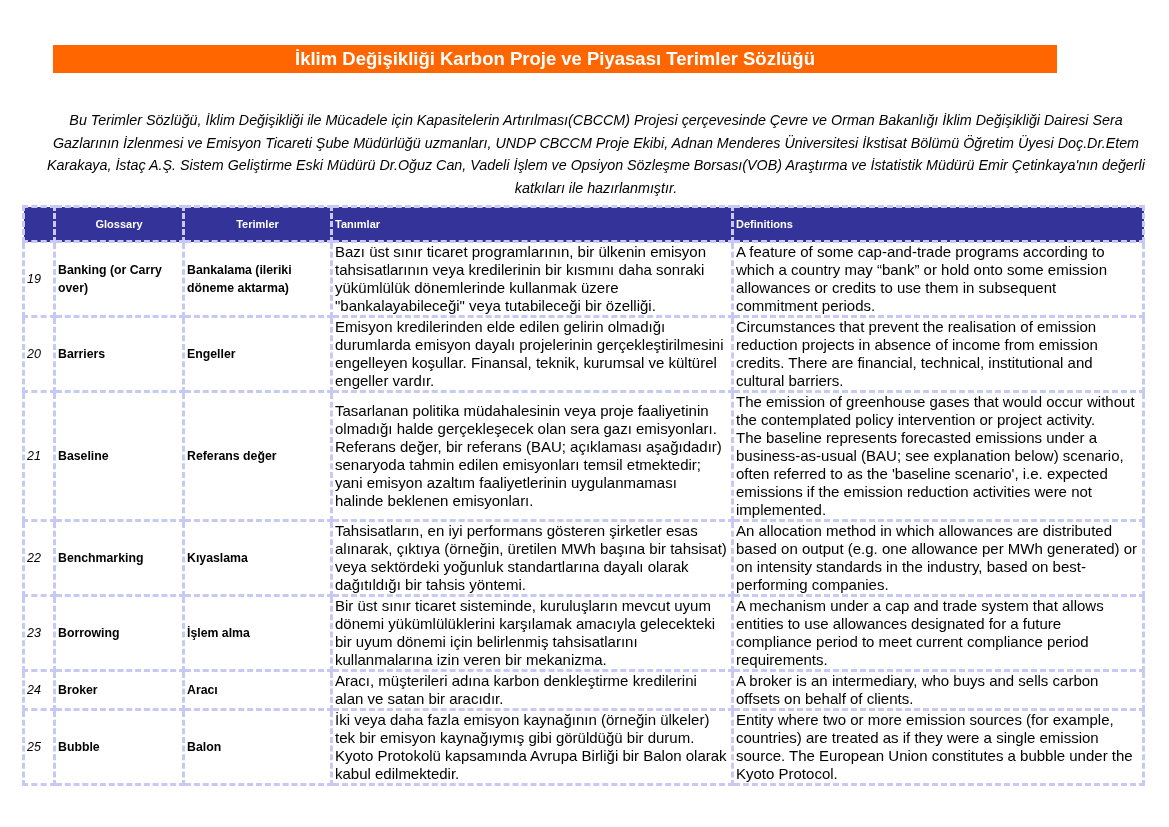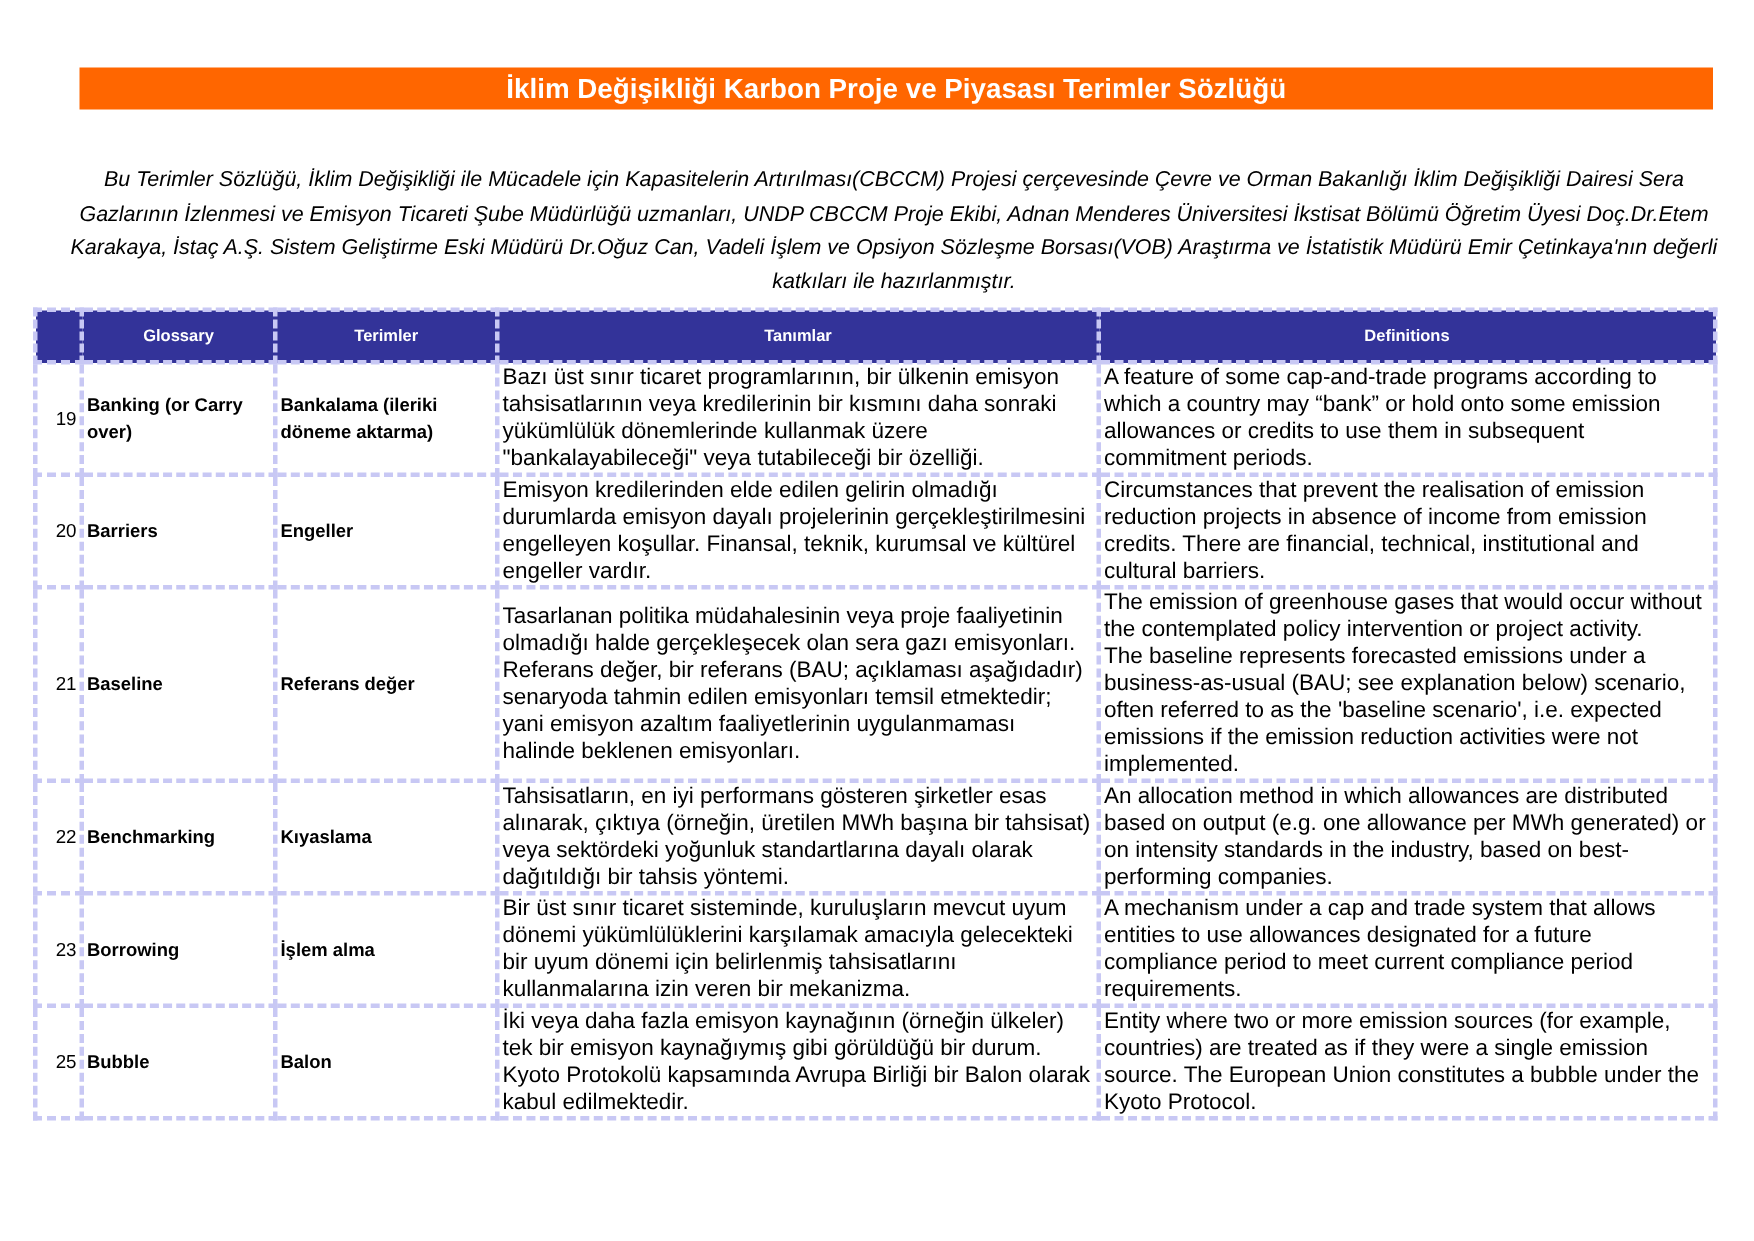--- a/index.html
+++ b/index.html
@@ -1,20 +1,20 @@
 <!DOCTYPE html>
 <html><head>
 <meta charset="utf-8">
 <style>
   * { box-sizing: border-box; margin: 0; padding: 0; }
   html, body { width: 1169px; height: 827px; background: #ffffff; overflow: hidden; }
   body { position: relative; font-family: "Liberation Sans", "DejaVu Sans", sans-serif; color: #000; }
 
   .title-banner {
-    position: absolute; left: 53px; top: 45px; width: 1089px; height: 28px;
+    position: absolute; left: 53px; top: 45px; width: 1004px; height: 28px;
     background: #FF6600; color: #ffffff; text-align: center;
     font-weight: bold; font-size: 18.5px; line-height: 28px;
   }
 
   .intro {
     position: absolute; left: 40px; top: 109px; width: 1112px;
     text-align: center; font-style: italic; font-size: 14.3px; line-height: 22.5px;
     color: #000;
   }
 
@@ -26,29 +26,29 @@
     border: 3px dashed #C8C8F4;
     vertical-align: middle;
     font-size: 15px; line-height: 18px;
   }
   .glossary-table th {
     background: #333399; color: #ffffff; font-weight: bold; font-size: 11px;
     height: 35px; padding: 0 2px;
     border-color: #C8C8F4;
   }
   .glossary-table th.center { text-align: center; }
-  .glossary-table th.left { text-align: center; }
+  .glossary-table th.left { text-align: left; }
 
   .col-num { width: 31px; }
   .col-glossary { width: 129px; }
   .col-terimler { width: 148px; }
   .col-tanimlar { width: 401px; }
   .col-definitions { width: 411px; }
 
-  td.num { text-align: right; padding: 0 2px; font-size: 12.5px; }
+  td.num { text-align: left; padding: 0 2px; font-size: 12.5px; font-style: italic; }
   td.term { font-weight: bold; padding: 0 2px; font-size: 12.3px; }
   td.def { padding: 0 2px; white-space: pre-line; }
   td.def-en { padding: 0 2px; white-space: pre-line; margin-left: 28px; }
 </style>
 </head>
 <body>
 
 <div class="title-banner">İklim Değişikliği Karbon Proje ve Piyasası Terimler Sözlüğü</div>
 
 <p class="intro">Bu Terimler Sözlüğü, İklim Değişikliği ile Mücadele için Kapasitelerin Artırılması(CBCCM) Projesi çerçevesinde Çevre ve Orman Bakanlığı İklim Değişikliği Dairesi Sera Gazlarının İzlenmesi ve Emisyon Ticareti Şube Müdürlüğü uzmanları,  UNDP CBCCM Proje Ekibi, Adnan Menderes Üniversitesi İkstisat Bölümü Öğretim Üyesi Doç.Dr.Etem Karakaya, İstaç A.Ş. Sistem Geliştirme Eski Müdürü Dr.Oğuz Can, Vadeli İşlem ve Opsiyon Sözleşme Borsası(VOB) Araştırma ve İstatistik Müdürü Emir Çetinkaya'nın değerli katkıları ile hazırlanmıştır.</p>
@@ -100,20 +100,27 @@
       <td class="def">Tahsisatların, en iyi performans gösteren şirketler esas alınarak, çıktıya (örneğin, üretilen MWh başına bir tahsisat) veya sektördeki yoğunluk standartlarına dayalı olarak dağıtıldığı bir tahsis yöntemi.</td>
       <td class="def-en">An allocation method in which allowances are distributed based on output (e.g. one allowance per MWh generated) or on intensity standards in the industry, based on best-performing companies.</td>
     </tr>
     <tr style="height:69px">
       <td class="num">23</td>
       <td class="term">Borrowing</td>
       <td class="term">İşlem alma</td>
       <td class="def" style="vertical-align:bottom">Bir üst sınır ticaret sisteminde, kuruluşların mevcut uyum dönemi yükümlülüklerini karşılamak amacıyla gelecekteki bir uyum dönemi için belirlenmiş tahsisatlarını kullanmalarına izin veren bir mekanizma.</td>
       <td class="def-en" style="vertical-align:bottom">A mechanism under a cap and trade system that allows entities to use allowances designated for a future compliance period to meet current compliance period requirements.</td>
     </tr>
+    <tr style="height:37px">
+      <td class="num">24</td>
+      <td class="term">Broker</td>
+      <td class="term">Aracı</td>
+      <td class="def">Aracı, müşterileri adına karbon denkleştirme kredilerini alan ve satan bir aracıdır.</td>
+      <td class="def-en">A broker is an intermediary, who buys and sells carbon offsets on behalf of clients.</td>
+    </tr>
     <tr style="height:68px">
       <td class="num">25</td>
       <td class="term">Bubble</td>
       <td class="term">Balon</td>
       <td class="def">İki veya daha fazla emisyon kaynağının (örneğin ülkeler) tek bir emisyon kaynağıymış gibi görüldüğü bir durum. Kyoto Protokolü kapsamında Avrupa Birliği bir Balon olarak kabul edilmektedir.</td>
       <td class="def-en">Entity where two or more emission sources (for example, countries) are treated as if they were a single emission source. The European Union constitutes a bubble under the Kyoto Protocol.</td>
     </tr>
   </tbody>
 </table>
 

